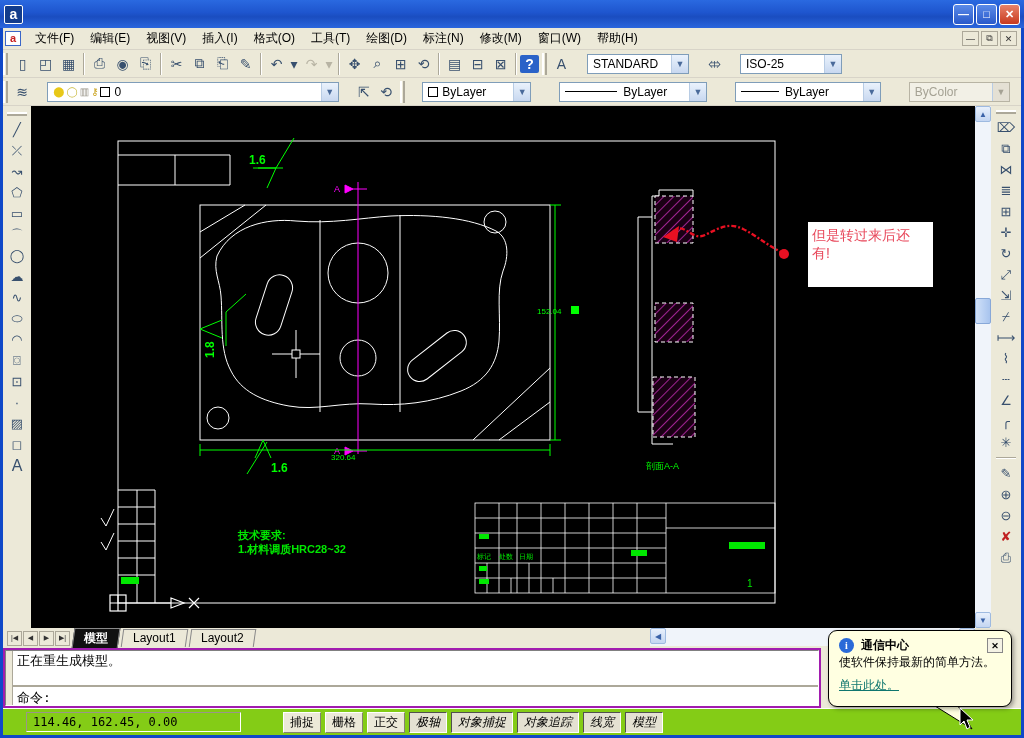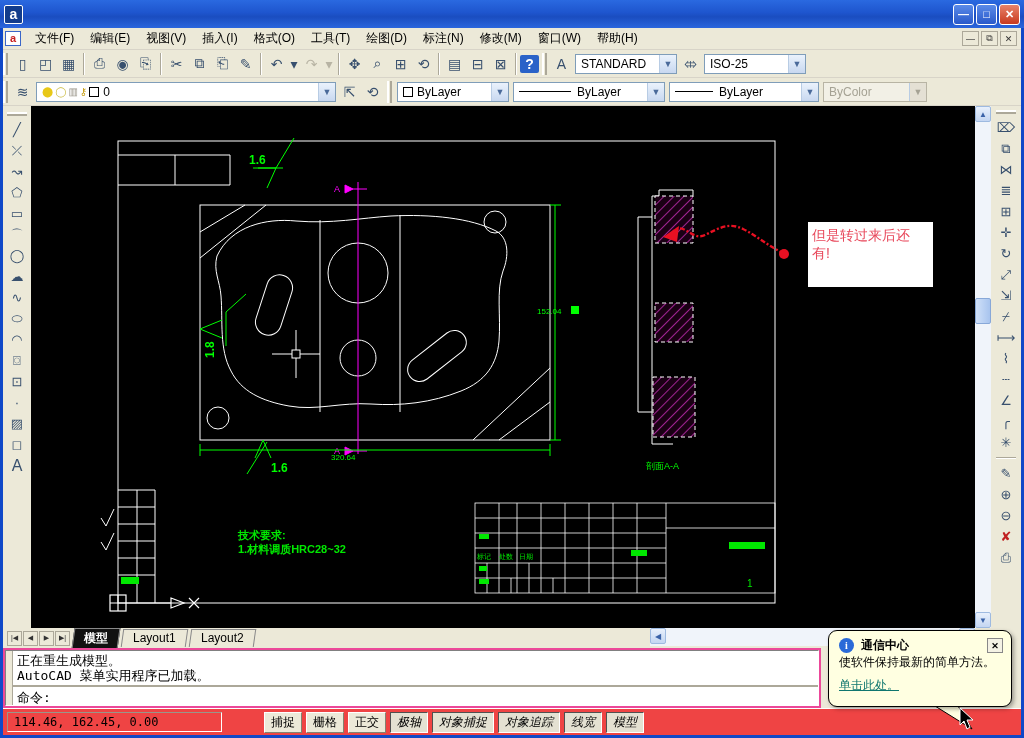--- a/index.html
+++ b/index.html
@@ -35,21 +35,21 @@
     align-items:center; border-bottom:1px solid #D8D4C8; }
   #tb1 { top:50px; } #tb2 { top:78px; }
   .handle { width:5px; height:22px; margin:0 3px;
     border-left:2px solid #fff; border-right:2px solid #ACA899; }
   .tsep { width:2px; height:22px; margin:0 3px; border-left:1px solid #ACA899; border-right:1px solid #fff; }
   .tbtn { width:23px; height:22px; display:flex; align-items:center; justify-content:center;
     font-size:14px; color:#38506E; }
   .tbtn .g { pointer-events:none; }
   .tbtn.dis { color:#B8B4A4; }
   .drop { height:20px; background:#fff; border:1px solid #7F9DB9; display:flex; align-items:center;
-    font-size:12px; color:#000; padding-left:5px; margin:0 2px; position:relative; }
+    font-size:12px; color:#000; padding-left:5px; margin:0 14px; position:relative; }
   .drop .arrow { margin-left:auto; width:17px; height:18px;
     background:linear-gradient(180deg,#EAF2FC,#C8D8F0); border-left:1px solid #B8CCE4;
     color:#4A6A9A; font-size:9px; display:flex; align-items:center; justify-content:center; }
   .drop.dis { background:#F2F0E6; color:#A5A294; border-color:#B8B4A4; }
   .drop.dis .arrow { background:#E4E0D4; color:#A5A294; }
   .lt-line { display:inline-block; width:52px; border-top:1px solid #000; margin-right:6px; }
   .mini { font-size:10px; margin-right:2px; }
   .sw { display:inline-block; width:10px; height:10px; background:#fff; border:1px solid #000; margin-right:4px; }
 
   
@@ -77,32 +77,32 @@
   #tabstrip { left:3px; top:628px; width:647px; height:20px; background:#ECE9D8;
     display:flex; align-items:center; gap:1px; padding-left:4px; }
   .navbtn { min-width:15px; height:15px; border:1px solid #ACA899; background:#ECE9D8;
     font-size:7px; color:#333; display:flex; align-items:center; justify-content:center; padding:0 1px; }
   .tab { font-size:12px; padding:1px 10px 2px 10px; border:1px solid #888;
     border-bottom:none; background:#ECE9D8; color:#000; transform:skewX(-8deg); margin-left:2px; }
   .tab > span { display:inline-block; transform:skewX(8deg); }
   .tab.active { background:#111; color:#fff; font-weight:bold; }
 
   
-  #cmd { left:3px; top:648px; width:818px; height:60px; background:#ec4899; padding:2px; }
+  #cmd { left:3px; top:648px; width:818px; height:60px; background:#a21caf; padding:2px; }
   #cmd-inner { width:100%; height:100%; background:#fff; border:1px solid #808080;
     border-right-color:#fff; border-bottom-color:#fff; display:flex; }
   #cmd-grip { width:7px; background:#ECE9D8; border-right:1px solid #ACA899; }
   #cmd-textwrap { flex:1; display:flex; flex-direction:column;
     font-family:"DejaVu Sans Mono", monospace; font-size:13px; color:#000; }
   #cmd-hist { flex:1; padding:2px 4px; border-bottom:2px solid #ACA899; line-height:15px; }
   #cmd-prompt { height:18px; padding:2px 4px; }
 
   
-  #statusbar { left:3px; top:708px; width:1018px; height:27px; background:#ef4444;
-    border-top:1px solid #fff; display:flex; align-items:center; font-size:12px; }
+  #statusbar { left:3px; top:708px; width:1018px; height:27px; background:#84cc16;
+    border-top:1px solid #fff; display:flex; align-items:center; font-size:12px;padding-left:19px; }
   #coords { width:215px; height:20px; margin-left:4px; padding:2px 6px;
     border:1px solid #9A968A; border-right-color:#fff; border-bottom-color:#fff;
     font-family:"DejaVu Sans Mono", monospace; font-size:12px; }
   #sb-btns { display:flex; gap:4px; margin-left:42px; }
   .sb-btn { padding:1px 6px; border:1px solid #fff; border-right-color:#848270;
     border-bottom-color:#848270; background:#ECE9D8; white-space:nowrap; }
   .sb-btn.pressed { border:1px solid #505050; border-right-color:#fff; border-bottom-color:#fff;
     background:#E4E1D2;font-style:italic; }
 
   
@@ -559,21 +559,20 @@
     <div class="tab"><span>Layout1</span></div>
     <div class="tab"><span>Layout2</span></div>
   </div>
 
   <div id="cmd" class="abs">
     <div id="cmd-inner">
       <div id="cmd-grip"></div>
       <div id="cmd-textwrap">
         <div id="cmd-hist">
           <div>正在重生成模型。</div>
-          <div>AutoCAD 菜单实用程序已加载。</div>
         </div>
         <div id="cmd-prompt">命令:</div>
       </div>
     </div>
   </div>
 
   <div id="statusbar" class="abs">
     <div id="coords">114.46, 162.45, 0.00</div>
     <div id="sb-btns">
       <div class="sb-btn">捕捉</div>

